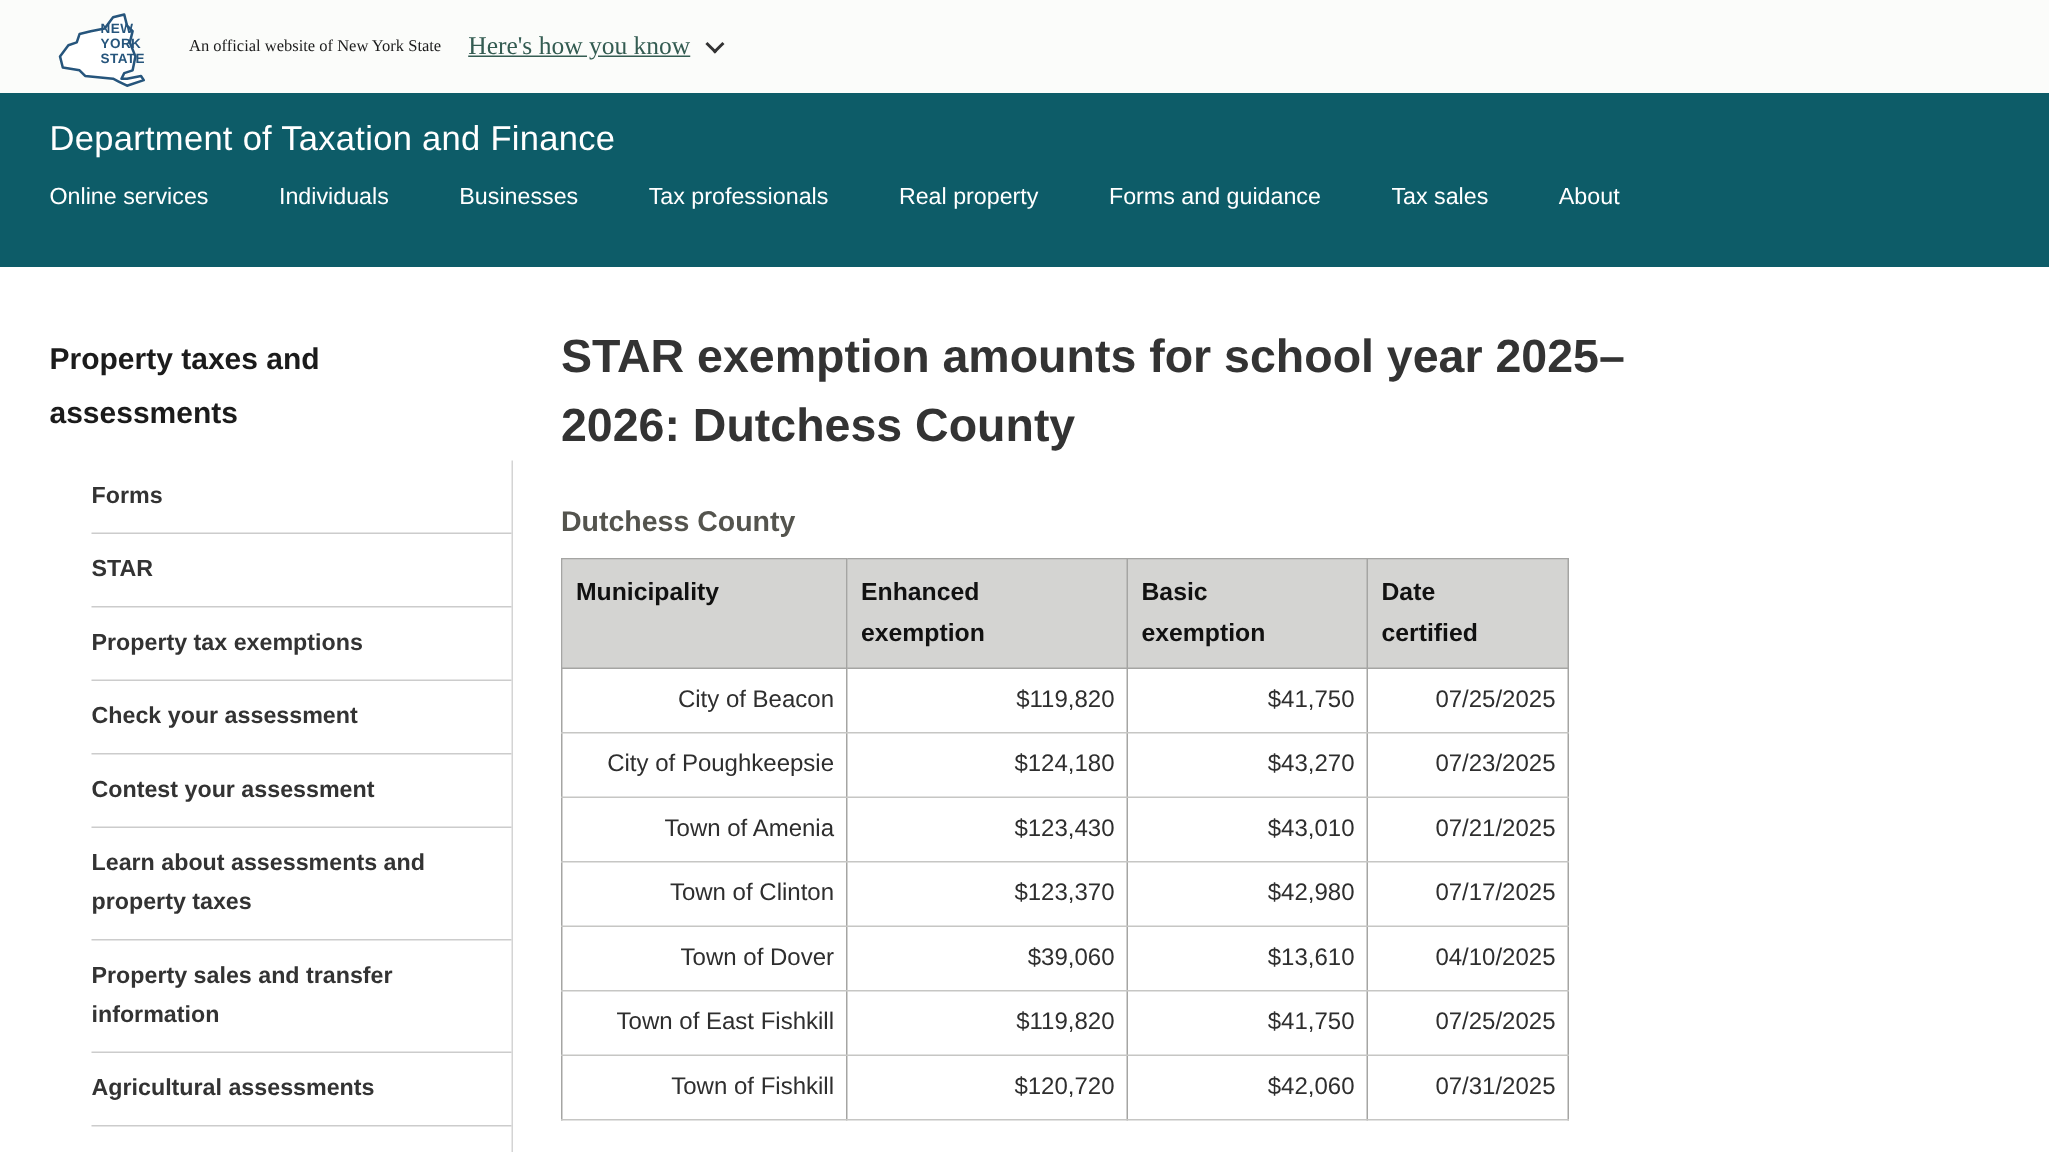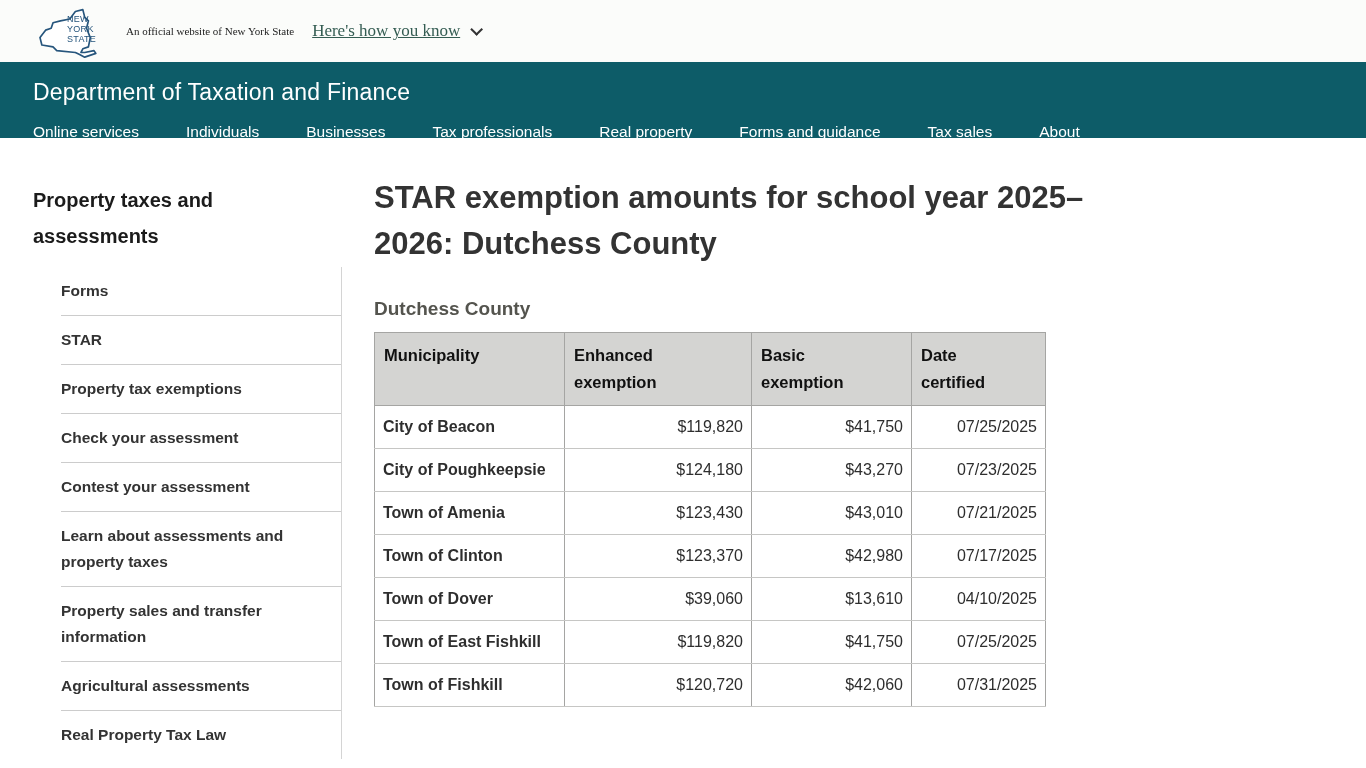--- a/index.html
+++ b/index.html
@@ -13,42 +13,42 @@
   
   .banner {
     height: 62px; background: #fbfcfa;
     display: flex; align-items: center;
     padding-left: 36px;
   }
   .nys-logo { position: relative; width: 86px; height: 56px; flex: 0 0 auto; cursor: pointer; }
   .nys-logo svg { position: absolute; left: 0; top: 2px; }
   .nys-logo .logo-text {
     position: absolute; left: 31px; top: 11px;
-    font-size: 9px; line-height: 10px; font-weight: normal;
+    font-size: 9px; line-height: 10px; font-weight: bold;
     color: #26557c; letter-spacing: 0.3px;
     font-family: "Liberation Sans", sans-serif;
   }
   .banner-text {
     font-family: "Liberation Serif", serif;
     font-size: 11px; color: #1c1c1c; margin-left: 4px;
   }
   .how-link {
     font-family: "Liberation Serif", serif;
     font-size: 17px; color: #345c52; text-decoration: underline;
     margin-left: 18px; cursor: pointer;
   }
   .chev {
     display: inline-block; width: 9px; height: 9px;
     border-right: 2px solid #333; border-bottom: 2px solid #333;
     transform: rotate(45deg) translateY(-3px);
     margin-left: 10px;
   }
 
   
-  .site-header { height: 76px; background: #0d5c68; padding-left: 33px; }
+  .site-header { height: 116px; background: #0d5c68; padding-left: 33px; }
   .dept-title {
     color: #ffffff; font-size: 23px; font-weight: 400;
     padding-top: 17px; letter-spacing: 0.2px;
   }
   .main-nav { display: flex; gap: 47px; margin-top: 17px; }
   .main-nav a {
     color: #ffffff; font-size: 15.5px; font-weight: normal;
     text-decoration: none; cursor: pointer; white-space: nowrap;
   }
 
@@ -86,21 +86,21 @@
   table.star-table, table.star-table th, table.star-table td {
     border: 1px solid #a5a5a3;
   }
   table.star-table td { border-top-color: #c6c6c4; border-bottom-color: #c6c6c4; }
   table.star-table th {
     background: #d4d4d2; text-align: left; vertical-align: top;
     font-size: 16.5px; font-weight: bold; color: #111;
     padding: 9px 20px 9px 9px; line-height: 27px;
   }
   table.star-table td { height: 43px; padding: 0 8px; background: #ffffff; }
-  td.cell-muni { text-align: left; padding-left: 9px; font-weight: bold; }
+  td.cell-muni { text-align: right; padding-left: 9px; }
   td.cell-amount { text-align: right; padding-right: 14px; }
   td.cell-date { text-align: right; padding-right: 8px; }
 </style>
 </head>
 <body>
 
 <div class="banner">
   <div class="nys-logo">
     <svg width="62" height="54" viewBox="0 0 64 58">
       <path d="M3 35 L9 27 L15 25 L17 19 L25 17 L35 15 L41 7 L49 5 L51 13 L55 17 L53 25 L57 35 L55 45 L49 47 L47 51 L51 51 L61 49 L63 52 L51 56 L45 53 L41 51 L21 49 L17 45 L5 43 Z" fill="#ffffff" stroke="#26557c" stroke-width="1.8" stroke-linejoin="round"></path>

